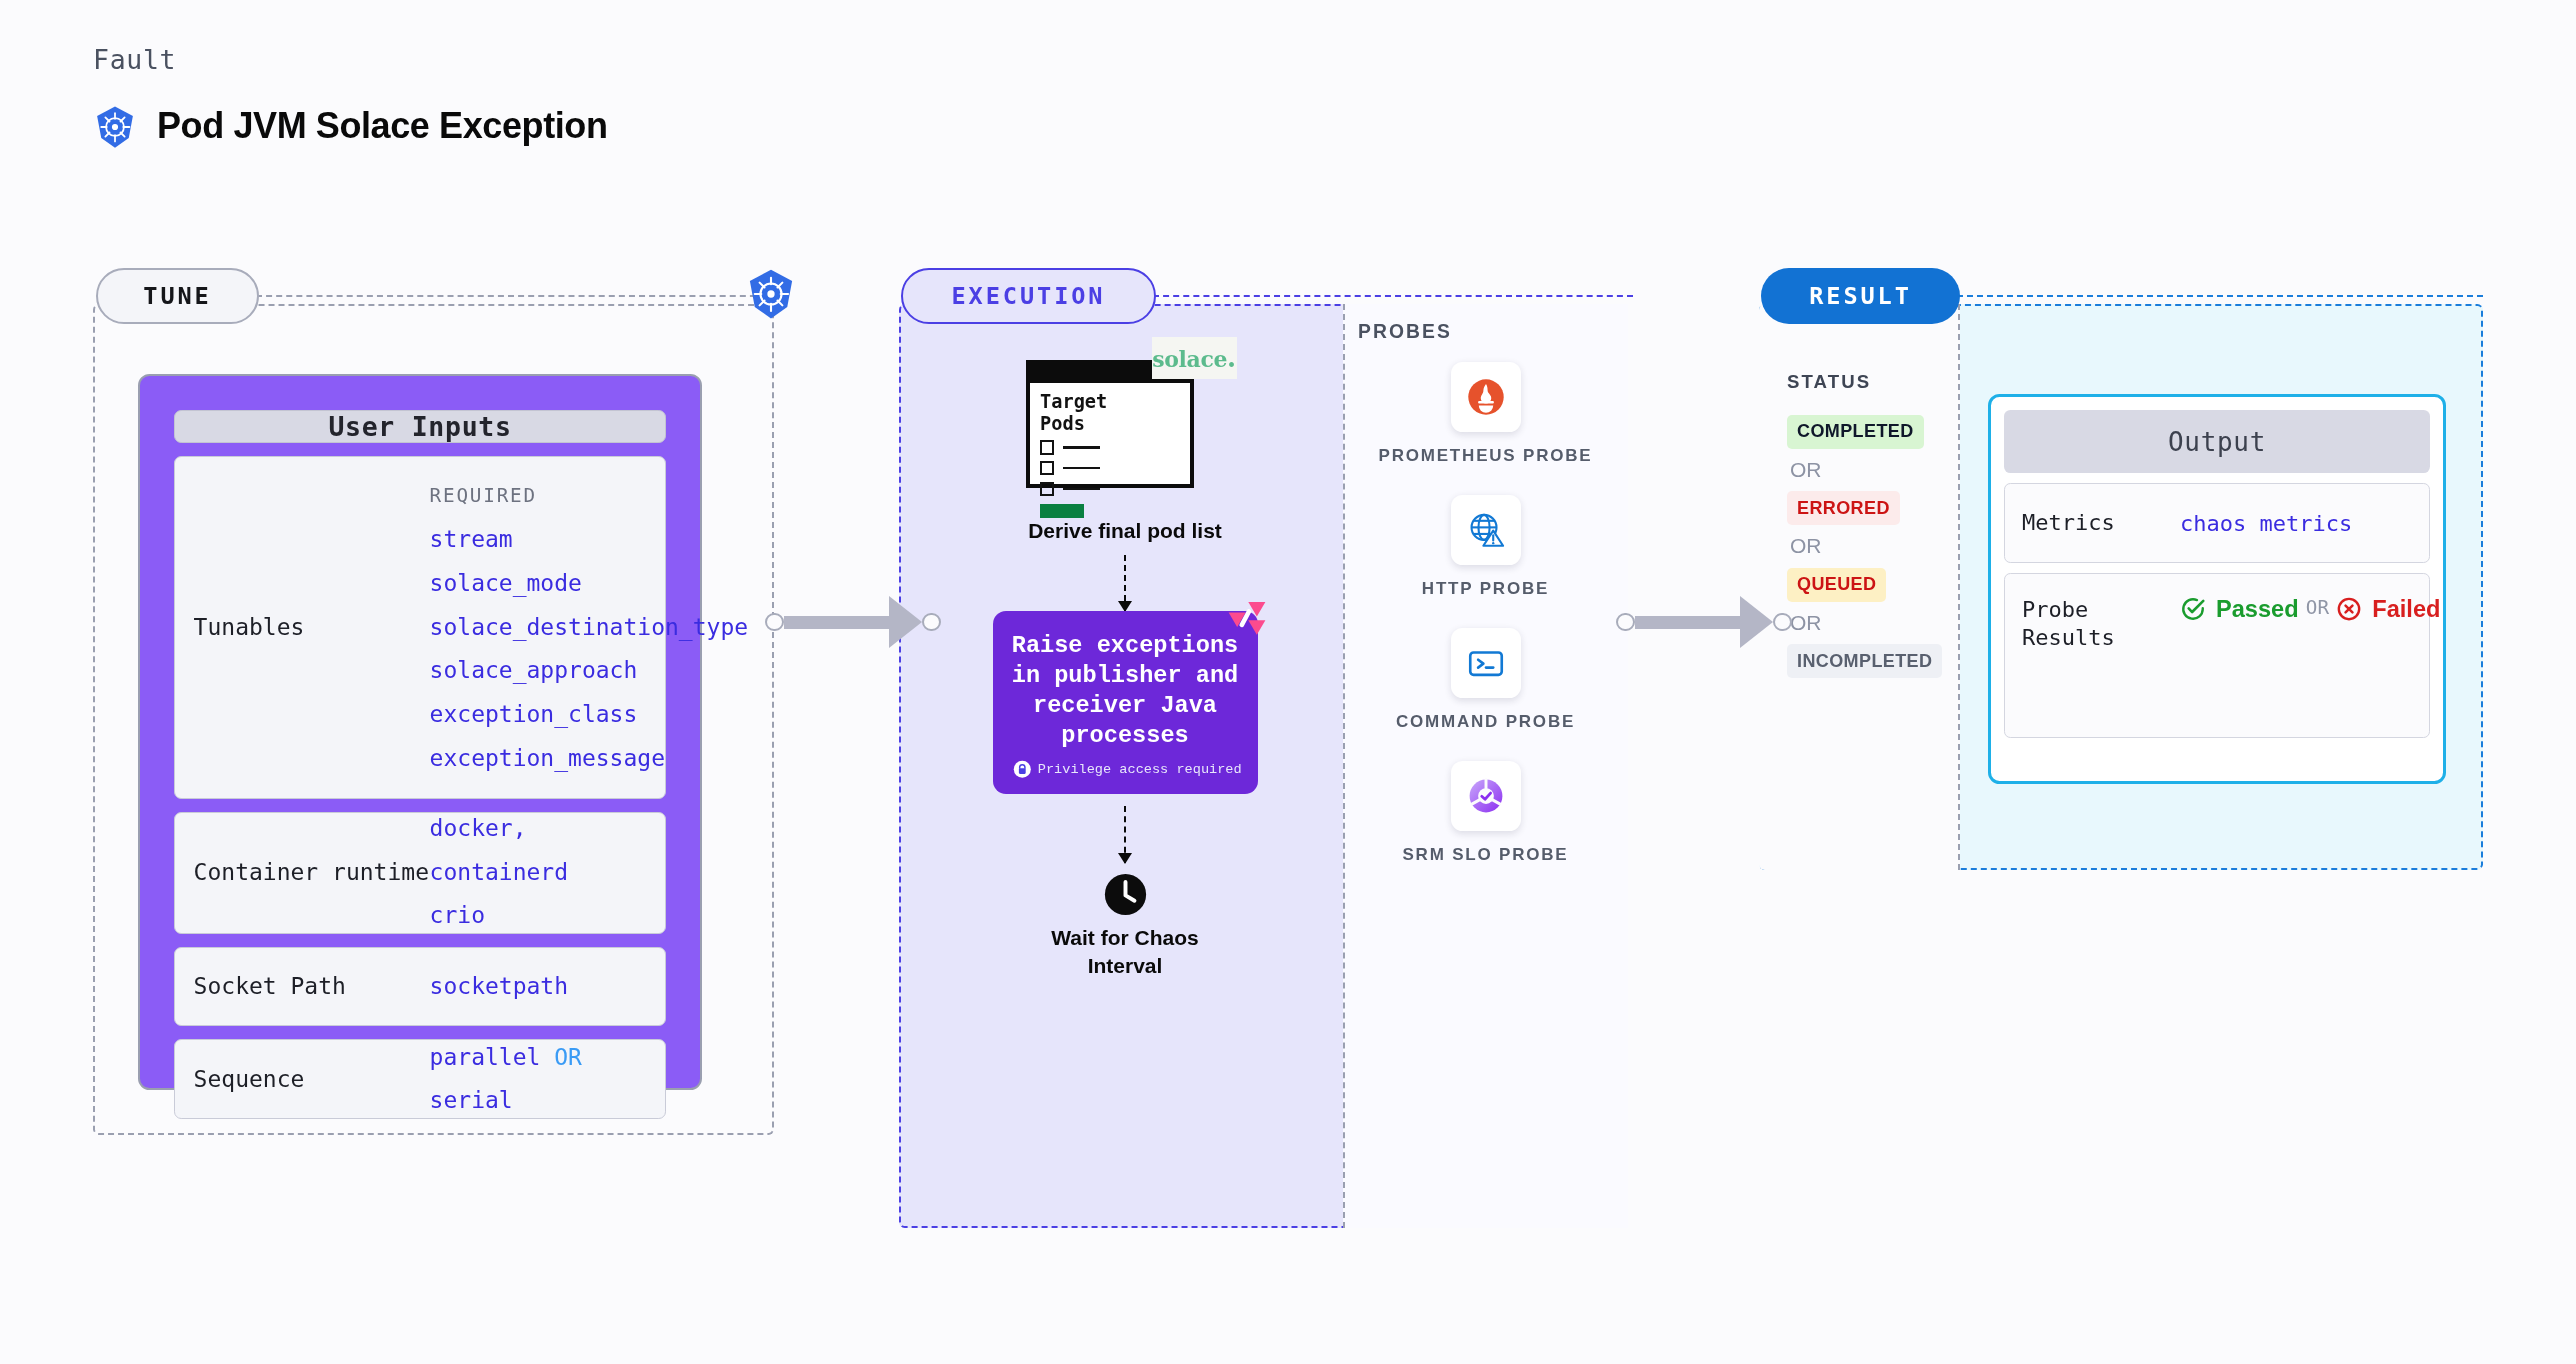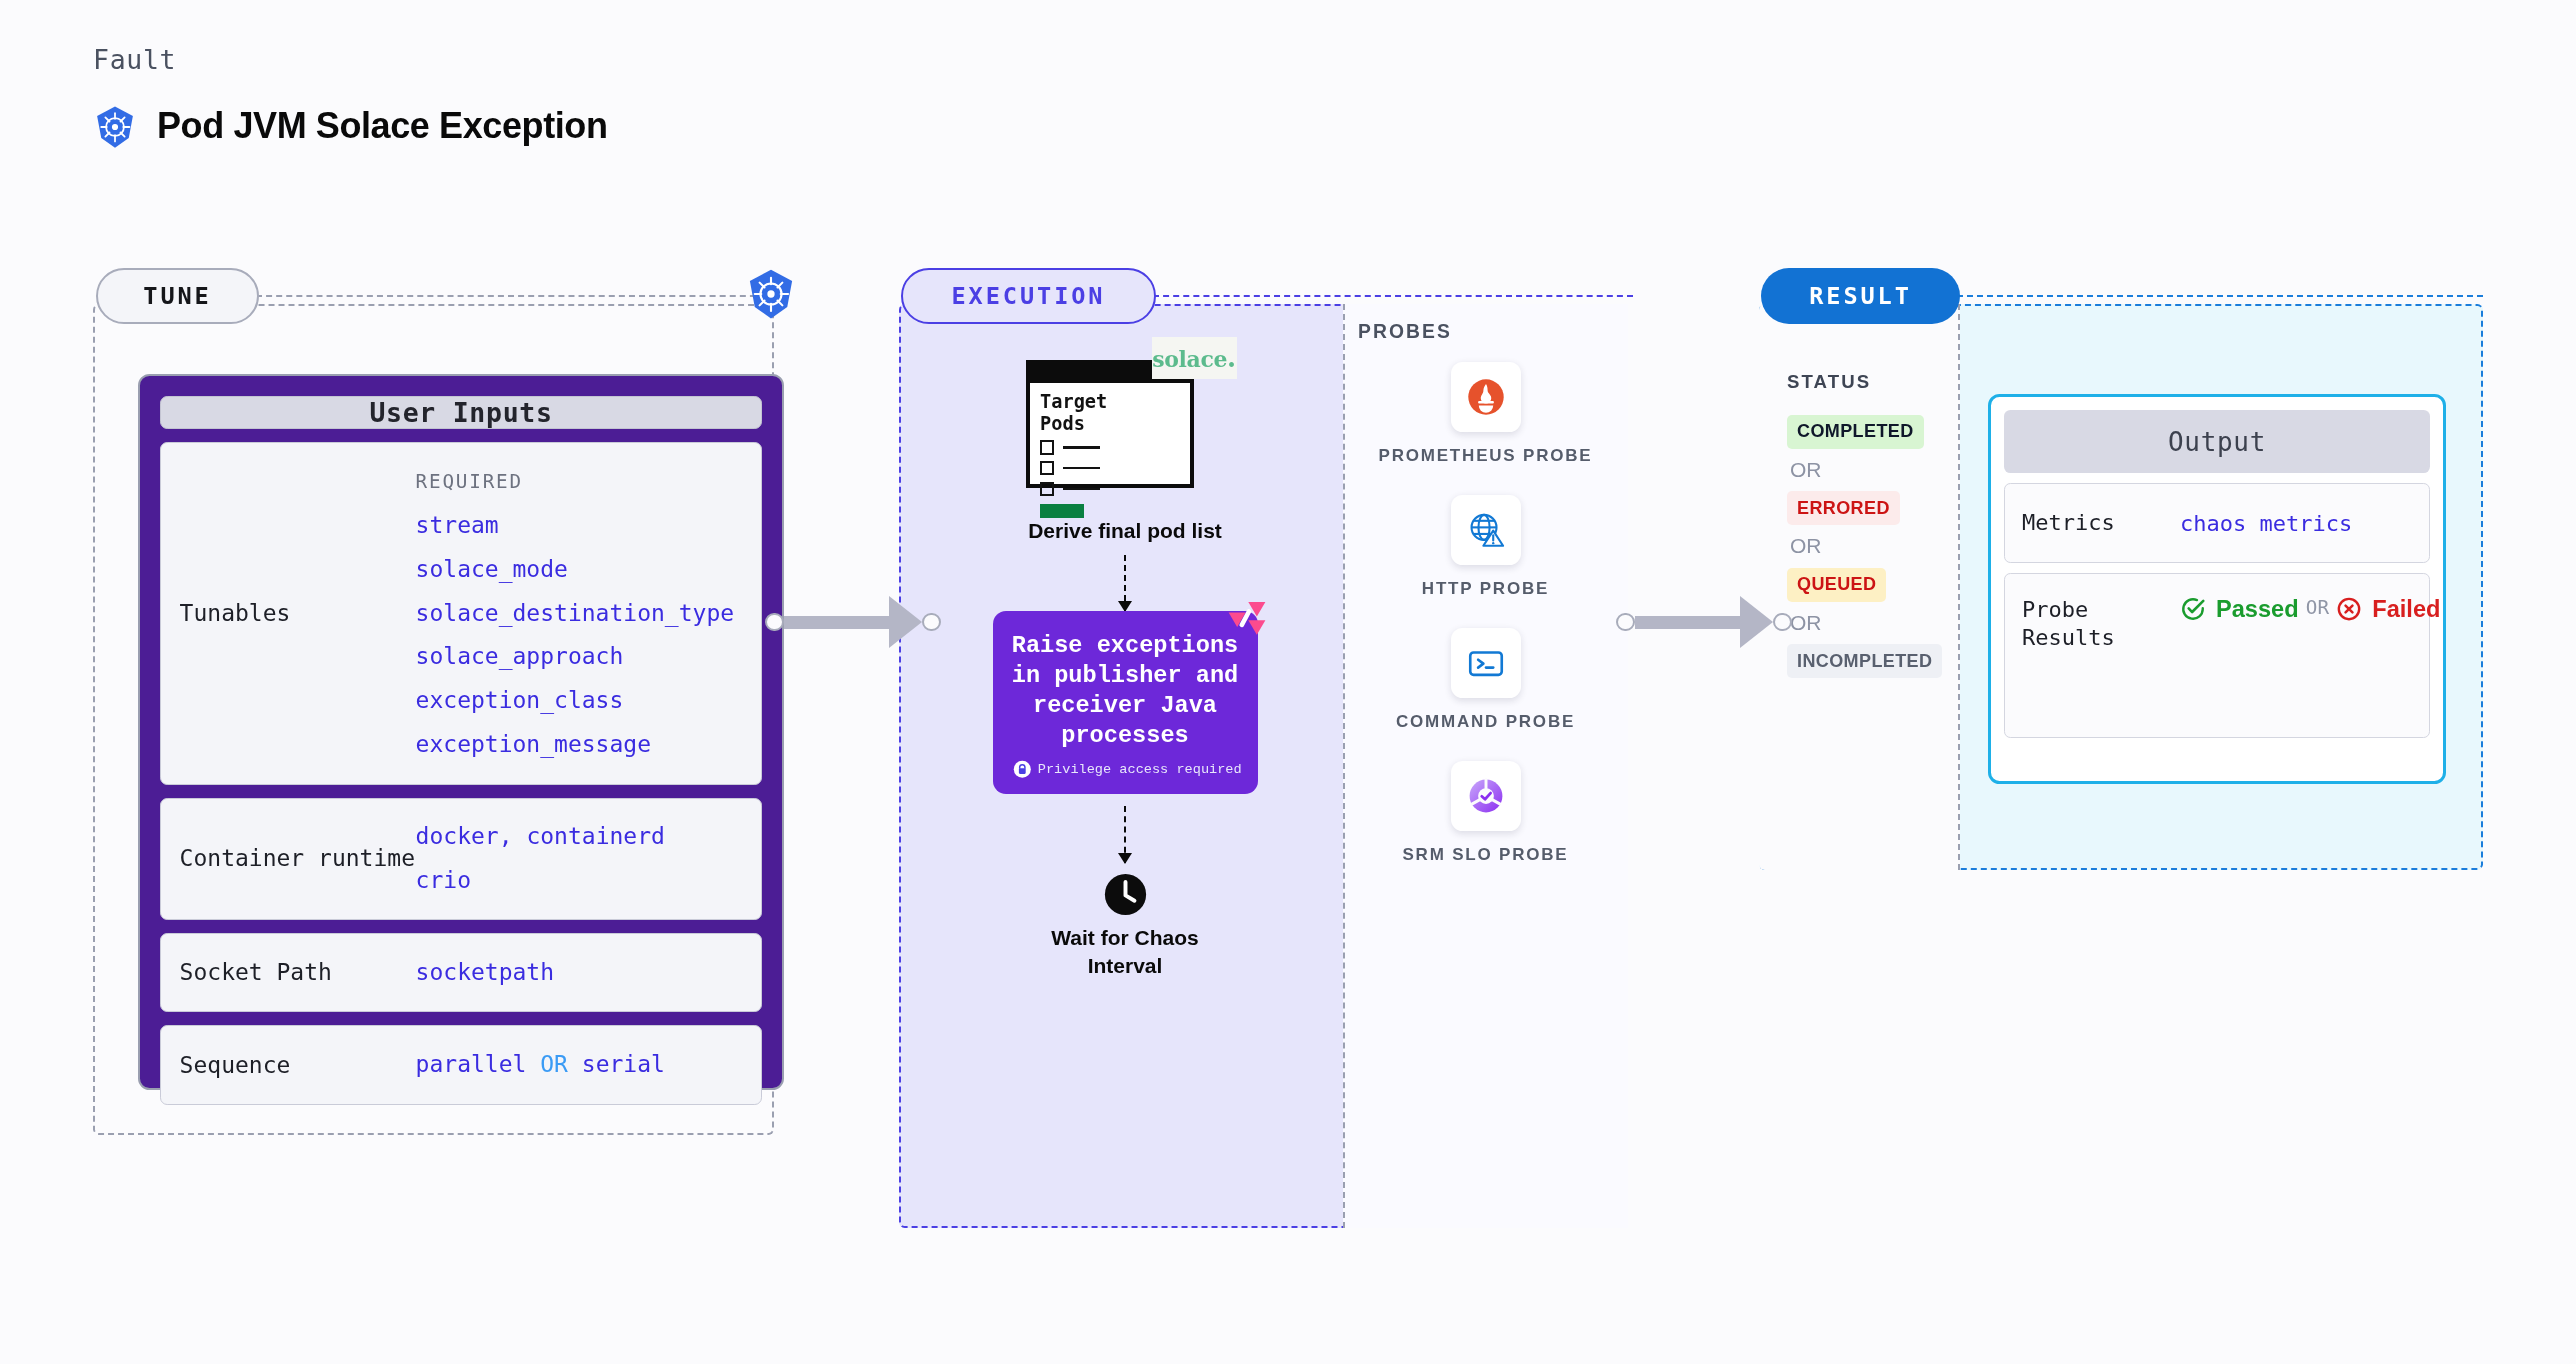--- a/index.html
+++ b/index.html
@@ -38,23 +38,23 @@
     left:96px; top:268px; width:163px; height:56px;
     background:#f4f5f9; border:2.1px solid #a8acbb; color:#15161a; font-size:23.6px;
   }
   #tune-dash-line {
     position:absolute; left:256px; top:295px; width:510px; height:0;
     border-top:2.1px dashed #9a9fb0;
   }
   #tune-k8s { position:absolute; left:745px; top:268px; width:52px; height:52px; z-index:7; }
 
   #user-inputs-card {
-    position:absolute; left:43px; top:68px; width:646px; height:716px;
-    background:#4c1d95; border:2.1px solid #9a9fb0; border-radius:11.5px;
-    padding:20px; display:flex; flex-direction:column; gap:13px;
+    position:absolute; left:43px; top:68px; width:564px; height:716px;
+    background:#8b5cf6; border:2.1px solid #9a9fb0; border-radius:11.5px;
+    padding:34px; display:flex; flex-direction:column; gap:13px;
   }
   #user-inputs-header {
     height:77px; background:#d8d9e4; border:0.7px solid #c3c4d2; border-radius:7.2px;
     display:flex; align-items:center; justify-content:center;
     font-family:"DejaVu Sans Mono","Liberation Mono", monospace;
     font-size:26.5px; color:#23242c; font-weight:bold; letter-spacing:0.7px;
   }
   .row-card {
     background:#f4f5f9; border:0.7px solid #c9cbd8; border-radius:7.2px;
     display:flex; align-items:center; padding:17px 18.6px;

